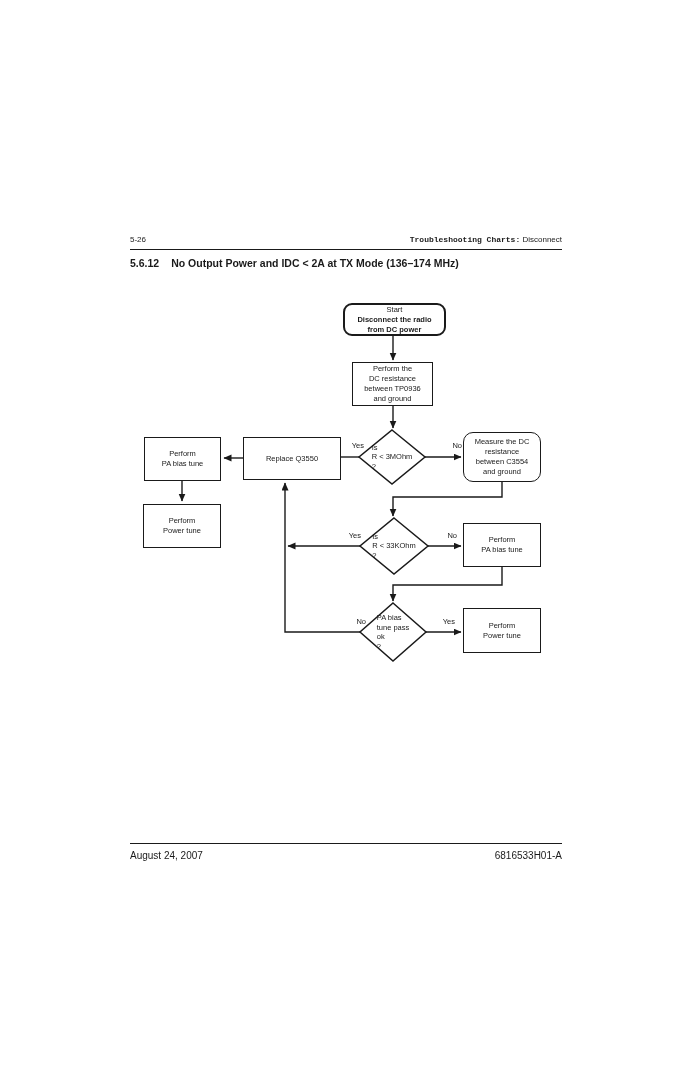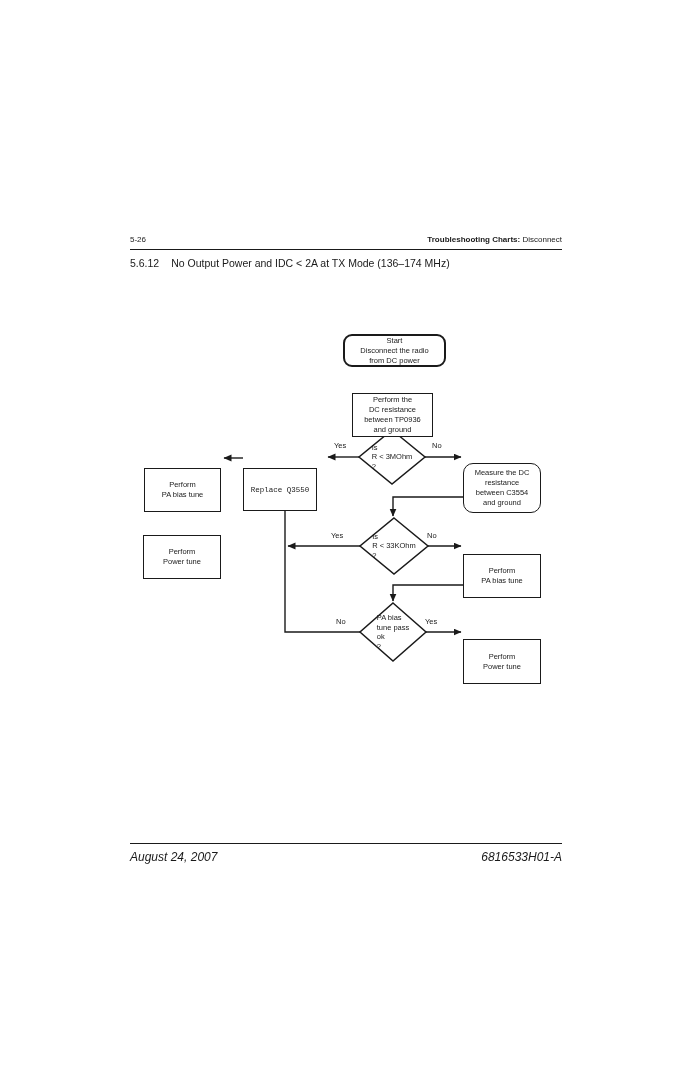--- a/index.html
+++ b/index.html
@@ -6,51 +6,51 @@
   .page{
     position:relative;width:695px;height:1074px;background:#ffffff;
     font-family:"Liberation Sans", sans-serif;color:#1a1a1a;overflow:hidden;
   }
   
   .header{
     position:absolute;left:130px;top:235px;width:432px;
     display:flex;justify-content:space-between;align-items:flex-end;
     font-size:8px;padding-bottom:5px;border-bottom:1.6px solid #1a1a1a;
   }
-  .hdr-right b{font-weight:bold;}
+  .hdr-right b{font-weight:bold;font-family:Liberation Mono, monospace;}
   .title{
     position:absolute;left:130px;top:257px;width:500px;
-    font-size:10.5px;font-weight:normal;white-space:nowrap;
+    font-size:10.5px;font-weight:bold;white-space:nowrap;
   }
   .title .num{margin-right:12px;}
   .footer{
     position:absolute;left:130px;top:843px;width:432px;
     border-top:1.6px solid #1a1a1a;padding-top:6px;
-    display:flex;justify-content:space-between;font-size:12px;font-style:italic;
+    display:flex;justify-content:space-between;font-size:10px;
   }
   .caption{
     position:absolute;left:0;top:666px;width:695px;text-align:center;
     font-size:8.5px;font-style:italic;
   }
   .caption .cap-text{margin-left:6px;}
   
   .fc-svg{position:absolute;left:0;top:0;width:695px;height:1074px;}
   .node{
     position:absolute;box-sizing:border-box;border:1.5px solid #1a1a1a;background:#fff;
     display:flex;flex-direction:column;align-items:center;justify-content:center;
-    font-size:7.5px;line-height:10px;text-align:center;white-space:pre-line;margin-top:31px;
+    font-size:7.5px;line-height:10px;text-align:center;white-space:pre-line;
   }
   .node.start{border-radius:9px;border-width:2px;line-height:10px;}
-  .node.start .act{font-weight:normal;white-space:pre-line;}
+  .node.start .act{font-weight:bold;white-space:pre-line;}
   .dtext{
     position:absolute;display:flex;align-items:center;justify-content:center;
     font-size:7.5px;line-height:9.5px;text-align:left;white-space:pre-line;
   }
   .branch{
-    position:absolute;width:30px;text-align:left;font-size:7.5px;
+    position:absolute;width:30px;text-align:right;font-size:7.5px;
   }
 </style>
 </head>
 <body>
 
 <div class="page">
 
   <div class="header">
     <span>5-26</span>
     <span class="hdr-right"><b>Troubleshooting Charts:</b> <span>Disconnect</span></span>
@@ -91,21 +91,21 @@
     <div>Start</div>
     <div class="act">Disconnect the radio
 from DC power</div>
   </div>
 
   <div class="node" style="left:352px;top:362px;width:81px;height:44px;">Perform the
 DC resistance
 between TP0936
 and ground</div>
 
-  <div class="node" style="left:243px;top:437px;width:74px;height:43px;font-family:Liberation Mono, monospace;">Replace Q3550</div>
+  <div class="node" style="left:243px;top:437px;width:98px;height:43px;">Replace Q3550</div>
 
   <div class="node" style="left:144px;top:437px;width:77px;height:44px;">Perform
 PA bias tune</div>
 
   <div class="node" style="left:143px;top:504px;width:78px;height:44px;">Perform
 Power tune</div>
 
   <div class="node" style="left:463px;top:432px;width:78px;height:50px;border-radius:10px;">Measure the DC
 resistance
 between C3554

